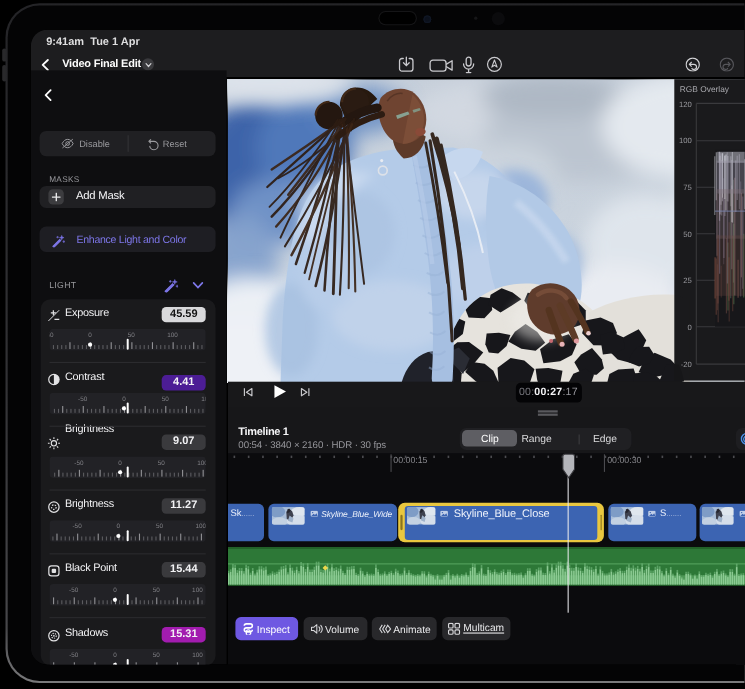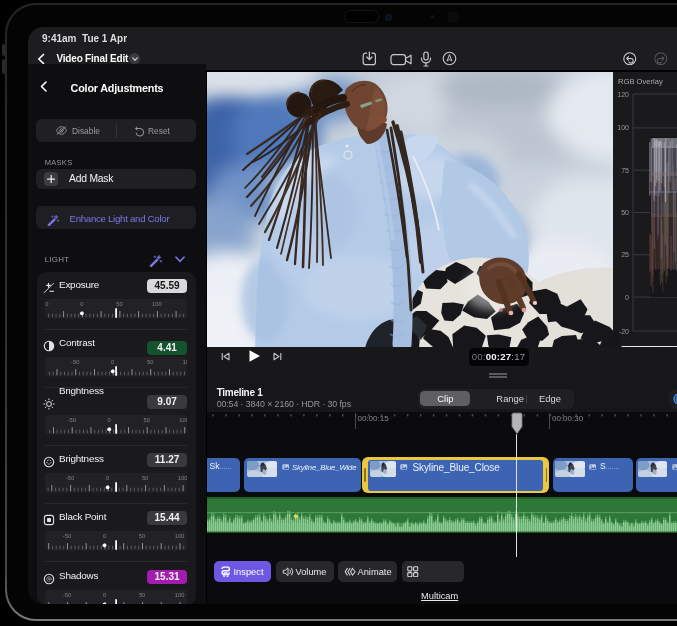--- a/index.html
+++ b/index.html
@@ -67,21 +67,20 @@
   <svg class="abs" style="left:626px;top:24.5px;" width="13.5" height="13.5" viewBox="0 0 14 14">
         <circle cx="7" cy="7" r="6.2" stroke="#55555a" stroke-width="1.1" fill="none"></circle>
         <path d="M9.8 6.7h-4a2.4 2.4 0 1 0 2.2 3.4" stroke="#55555a" stroke-width="1.1" fill="none"></path>
         <path d="M8 4.5l2.2 2.2L8 8.9" stroke="#55555a" stroke-width="1.1" fill="none" stroke-linejoin="round"></path>
       </svg>
 
   <div class="abs" style="left:0;top:37px;width:177.5px;height:540px;background:#0e0e10;"></div>
   <svg class="abs" style="left:11px;top:54px;" width="9" height="11" viewBox="0 0 9 11">
         <path d="M7 1 2.5 5.5 7 10" stroke="#fdfdfd" stroke-width="1.6" fill="none" stroke-linecap="round" stroke-linejoin="round"></path>
       </svg>
-  <div class="abs" style="left:0;top:55px;width:178px;text-align:center;font-size:10.8px;letter-spacing:-0.2px;font-weight:bold;color:#fdfdfd;">Color Adjustments</div>
   <div class="abs" style="left:8px;top:92px;width:160px;height:23.4px;border-radius:6px;background:#202023;"></div>
   <div class="abs" style="left:88.3px;top:96px;width:1px;height:15px;background:#333336;"></div>
   <svg class="abs" style="left:27px;top:98px;" width="13" height="11" viewBox="0 0 13 11">
         <g stroke="#9b9b9f" stroke-width="0.9" fill="none">
           <path d="M1.5 5.5C2.8 3 4.5 1.7 6.5 1.7s3.7 1.3 5 3.8c-1.3 2.5-3 3.8-5 3.8s-3.7-1.3-5-3.8z"></path>
           <circle cx="6.5" cy="5.5" r="1.7"></circle>
           <path d="M1.8 9.5 11.2 1.5"></path>
         </g>
       </svg>
   <div class="abs" style="left:44px;top:98.6px;font-size:8.4px;color:#9b9b9f;">Disable</div>
@@ -174,21 +173,21 @@
         <rect x="134.4" y="14.7" width="1" height="3.6" fill="#5c5c60"></rect>
         <rect x="138.1" y="14.7" width="1" height="3.6" fill="#5c5c60"></rect>
         <circle cx="36.9" cy="14.3" r="1.9" fill="#fff"></circle>
         <rect x="70.2" y="9" width="1.8" height="10" rx="0.9" fill="#fdfdfd"></rect>
       </svg>
       <div class="abs" style="left:15px;top:311px;width:12px;height:12px;"><svg viewBox="0 0 12 12" width="12" height="12">
           <circle cx="6" cy="6" r="4.7" fill="none" stroke="#e2e2e4" stroke-width="1.1"></circle>
           <path d="M6 1.3a4.7 4.7 0 0 1 0 9.4z" fill="#e2e2e4"></path>
         </svg></div>
       <div class="abs lbl" style="left:31px;top:310px;">Contrast</div>
-      <div class="abs pill" style="left:119.4px;top:314px;background:#14532d;color:#f2f2f4;">4.41</div>
+      <div class="abs pill" style="left:119.4px;top:314px;background:#4c1d95;color:#f2f2f4;">4.41</div>
       <svg width="142.1" height="19.5" viewBox="0 0 142.1 19.5" style="position:absolute;left:16.7px;top:330px;">
         <rect x="0" y="0" width="142.1" height="19.5" rx="3.5" fill="#222226"></rect>
         <text x="-7.3" y="7.4" font-size="5.8" fill="#818186" text-anchor="middle">-100</text>
         <text x="30.2" y="7.4" font-size="5.8" fill="#818186" text-anchor="middle">-50</text>
         <text x="67.7" y="7.4" font-size="5.8" fill="#818186" text-anchor="middle">0</text>
         <text x="105.2" y="7.4" font-size="5.8" fill="#818186" text-anchor="middle">50</text>
         <text x="142.7" y="7.4" font-size="5.8" fill="#818186" text-anchor="middle">100</text>
         <rect x="4.0" y="14.7" width="1" height="3.6" fill="#5c5c60"></rect>
         <rect x="7.7" y="14.7" width="1" height="3.6" fill="#5c5c60"></rect>
         <rect x="11.5" y="12.1" width="1" height="6.2" fill="#929296"></rect>
@@ -724,21 +723,21 @@
   <div class="abs" style="left:440.5px;top:321px;width:60px;height:18px;border-radius:4.5px;background:#040406;font-size:9.6px;letter-spacing:0.2px;text-align:center;line-height:18.5px;color:#77777e;">00:<span style="color:#f4f4f6;font-weight:bold;">00:27</span><span style="color:#9a9aa0;">:17</span></div>
 
   <div class="abs" style="left:179px;top:343px;width:501px;height:234px;background:#0b0b0d;"></div>
   <div class="abs" style="left:179px;top:343px;width:501px;height:42px;background:#171719;"></div>
   <div class="abs" style="left:461px;top:346.3px;width:18px;height:1.3px;background:#5a5a5e;"></div>
       <div class="abs" style="left:461px;top:349.4px;width:18px;height:1.3px;background:#5a5a5e;"></div>
   <div class="abs" style="left:188.7px;top:359.5px;font-size:10px;letter-spacing:-0.3px;font-weight:bold;color:#f4f4f6;">Timeline 1</div>
   <div class="abs" style="left:188.7px;top:371.5px;font-size:8.8px;letter-spacing:-0.1px;color:#96969b;">00:54 · 3840 × 2160 · HDR · 30 fps</div>
   <div class="abs" style="left:389.6px;top:362px;width:156px;height:19.5px;border-radius:6px;background:#202023;"></div>
   <div class="abs" style="left:392.4px;top:364.2px;width:50px;height:15.1px;border-radius:4.5px;background:#5e5e63;text-align:center;font-size:9.4px;color:#fff;line-height:15.5px;">Clip</div>
-  <div class="abs" style="left:446px;top:364.2px;width:50px;height:15.1px;text-align:right;font-size:9.4px;color:#dadadc;line-height:15.5px;">Range</div>
+  <div class="abs" style="left:446px;top:364.2px;width:50px;height:15.1px;text-align:left;font-size:9.4px;color:#dadadc;line-height:15.5px;">Range</div>
   <div class="abs" style="left:497.5px;top:367.5px;width:1px;height:9px;background:#3c3c3f;"></div>
   <div class="abs" style="left:497px;top:364.2px;width:50px;height:15.1px;text-align:center;font-size:9.4px;color:#dadadc;line-height:15.5px;">Edge</div>
   <div class="abs" style="left:641px;top:362px;width:39px;height:19.5px;border-radius:6px;background:#1e1e21;"></div>
   <svg class="abs" style="left:645px;top:366px;" width="12" height="12" viewBox="0 0 12 12">
         <circle cx="6" cy="6" r="5" stroke="#4a8fe8" stroke-width="1.3" fill="none"></circle>
         <path d="M8.5 4.5a3 3 0 1 0 .3 3" stroke="#4a8fe8" stroke-width="1.2" fill="none"></path>
       </svg>
   <svg class="abs" style="left:179px;top:343px;" width="501" height="234" viewBox="0 0 501 234">
    <g transform="translate(-179,-343)">
     <rect x="184.3" y="387.2" width="1.5" height="2.2" fill="#4b4b4f"></rect>
@@ -1398,20 +1397,20 @@
       <div class="abs" style="left:329.5px;top:539.5px;font-size:9.3px;color:#e8e8ea;">Animate</div>
       <div class="abs" style="left:373.6px;top:534px;width:62.7px;height:20.5px;border-radius:5px;background:#28282b;"></div>
       <svg class="abs" style="left:379px;top:538.5px;" width="11.5" height="11.5" viewBox="0 0 12 12">
         <g fill="none" stroke="#d8d8db" stroke-width="1.1">
           <rect x="0.8" y="0.8" width="4.3" height="4.3" rx="1"></rect>
           <rect x="6.9" y="0.8" width="4.3" height="4.3" rx="1"></rect>
           <rect x="0.8" y="6.9" width="4.3" height="4.3" rx="1"></rect>
           <rect x="6.9" y="6.9" width="4.3" height="4.3" rx="1"></rect>
         </g>
       </svg>
-      <div class="abs" style="left:393.1px;top:564px;font-size:9.3px;color:#e8e8ea;text-decoration:underline;">Multicam</div>
+      <div class="abs" style="left:393.1px;top:539px;font-size:9.3px;color:#e8e8ea;text-decoration:underline;">Multicam</div>
   <div class="abs" style="left:329.5px;top:386.5px;font-size:8px;color:#88888d;">00:00:15</div>
   <div class="abs" style="left:524px;top:386.5px;font-size:8px;color:#88888d;">00:00:30</div>
   <div class="abs" style="left:326.7px;top:386px;width:1px;height:16px;background:#4b4b4f;"></div>
   <div class="abs" style="left:521.3px;top:386px;width:1px;height:16px;background:#4b4b4f;"></div>
 
  </div>
 </div>
 
 </body></html>

